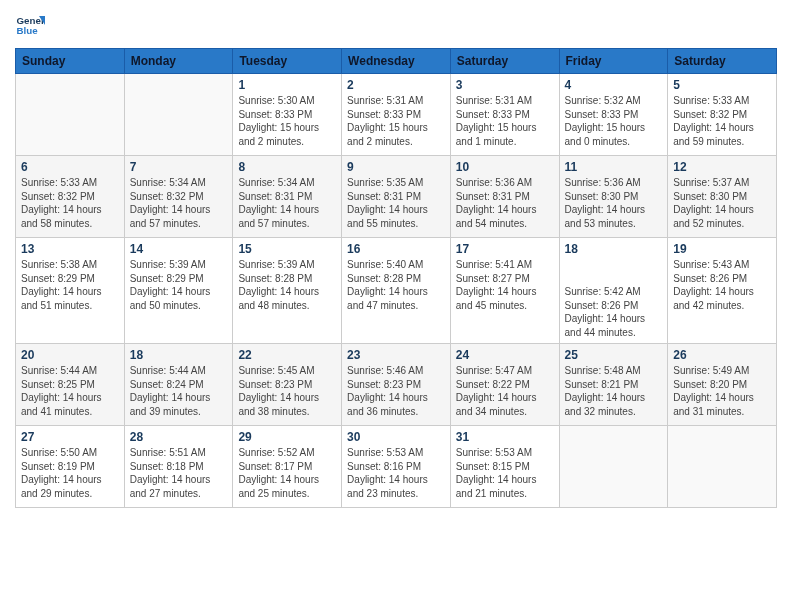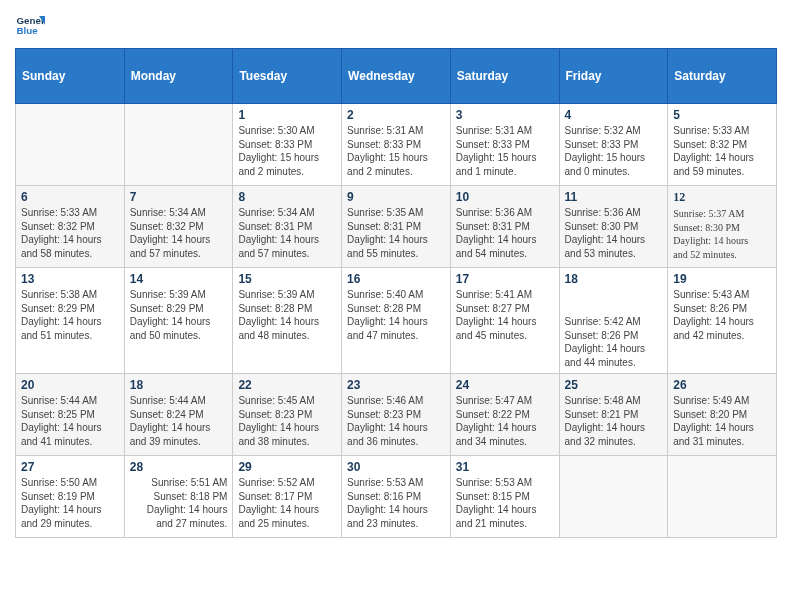--- a/index.html
+++ b/index.html
@@ -45,24 +45,24 @@
       color: #444;
       margin-top: 2px;
     }
     .calendar {
       width: 100%;
       border-collapse: collapse;
       border: 1px solid #ccc;
     }
     .calendar th {
       background: #2979c8;
-      color: #ffffff;
+      color: #0f172a;
       font-size: 12px;
       font-weight: bold;
-      padding: 20px 6px;
+      padding: 5px 6px;
       text-align: left;
       border: 1px solid #1a5ca8;
     }
     .calendar td {
       width: calc(100% / 7);
       vertical-align: top;
       padding: 4px 5px;
       border: 1px solid #ccc;
       font-size: 9.5px;
       color: #333;
@@ -197,21 +197,21 @@
 Daylight: 14 hours
 and 54 minutes.</div>
           </td>
           <td style="background: rgb(245, 245, 245);">
             <span class="day-num">11</span>
             <div class="day-info" style="white-space: pre-line;">Sunrise: 5:36 AM
 Sunset: 8:30 PM
 Daylight: 14 hours
 and 53 minutes.</div>
           </td>
-          <td style="background: rgb(245, 245, 245); font-family: Liberation Serif, serif;">
+          <td style="background: rgb(245, 245, 245);">
             <span class="day-num">12</span>
             <div class="day-info" style="white-space: pre-line;">Sunrise: 5:37 AM
 Sunset: 8:30 PM
 Daylight: 14 hours
 and 52 minutes.</div>
           </td>
         </tr>
         <tr>
           <td style="background: rgb(255, 255, 255);">
             <span class="day-num">13</span>
@@ -317,21 +317,21 @@
         <tr>
           <td style="background: rgb(255, 255, 255);">
             <span class="day-num">27</span>
             <div class="day-info" style="white-space: pre-line;">Sunrise: 5:50 AM
 Sunset: 8:19 PM
 Daylight: 14 hours
 and 29 minutes.</div>
           </td>
           <td style="background: rgb(255, 255, 255);">
             <span class="day-num">28</span>
-            <div class="day-info" style="white-space: pre-line; text-align: right;">Sunrise: 5:51 AM
+            <div class="day-info" style="white-space: pre-line;">Sunrise: 5:51 AM
 Sunset: 8:18 PM
 Daylight: 14 hours
 and 27 minutes.</div>
           </td>
           <td style="background: rgb(255, 255, 255); margin-top: 44px;">
             <span class="day-num">29</span>
             <div class="day-info" style="white-space: pre-line;">Sunrise: 5:52 AM
 Sunset: 8:17 PM
 Daylight: 14 hours
 and 25 minutes.</div>

